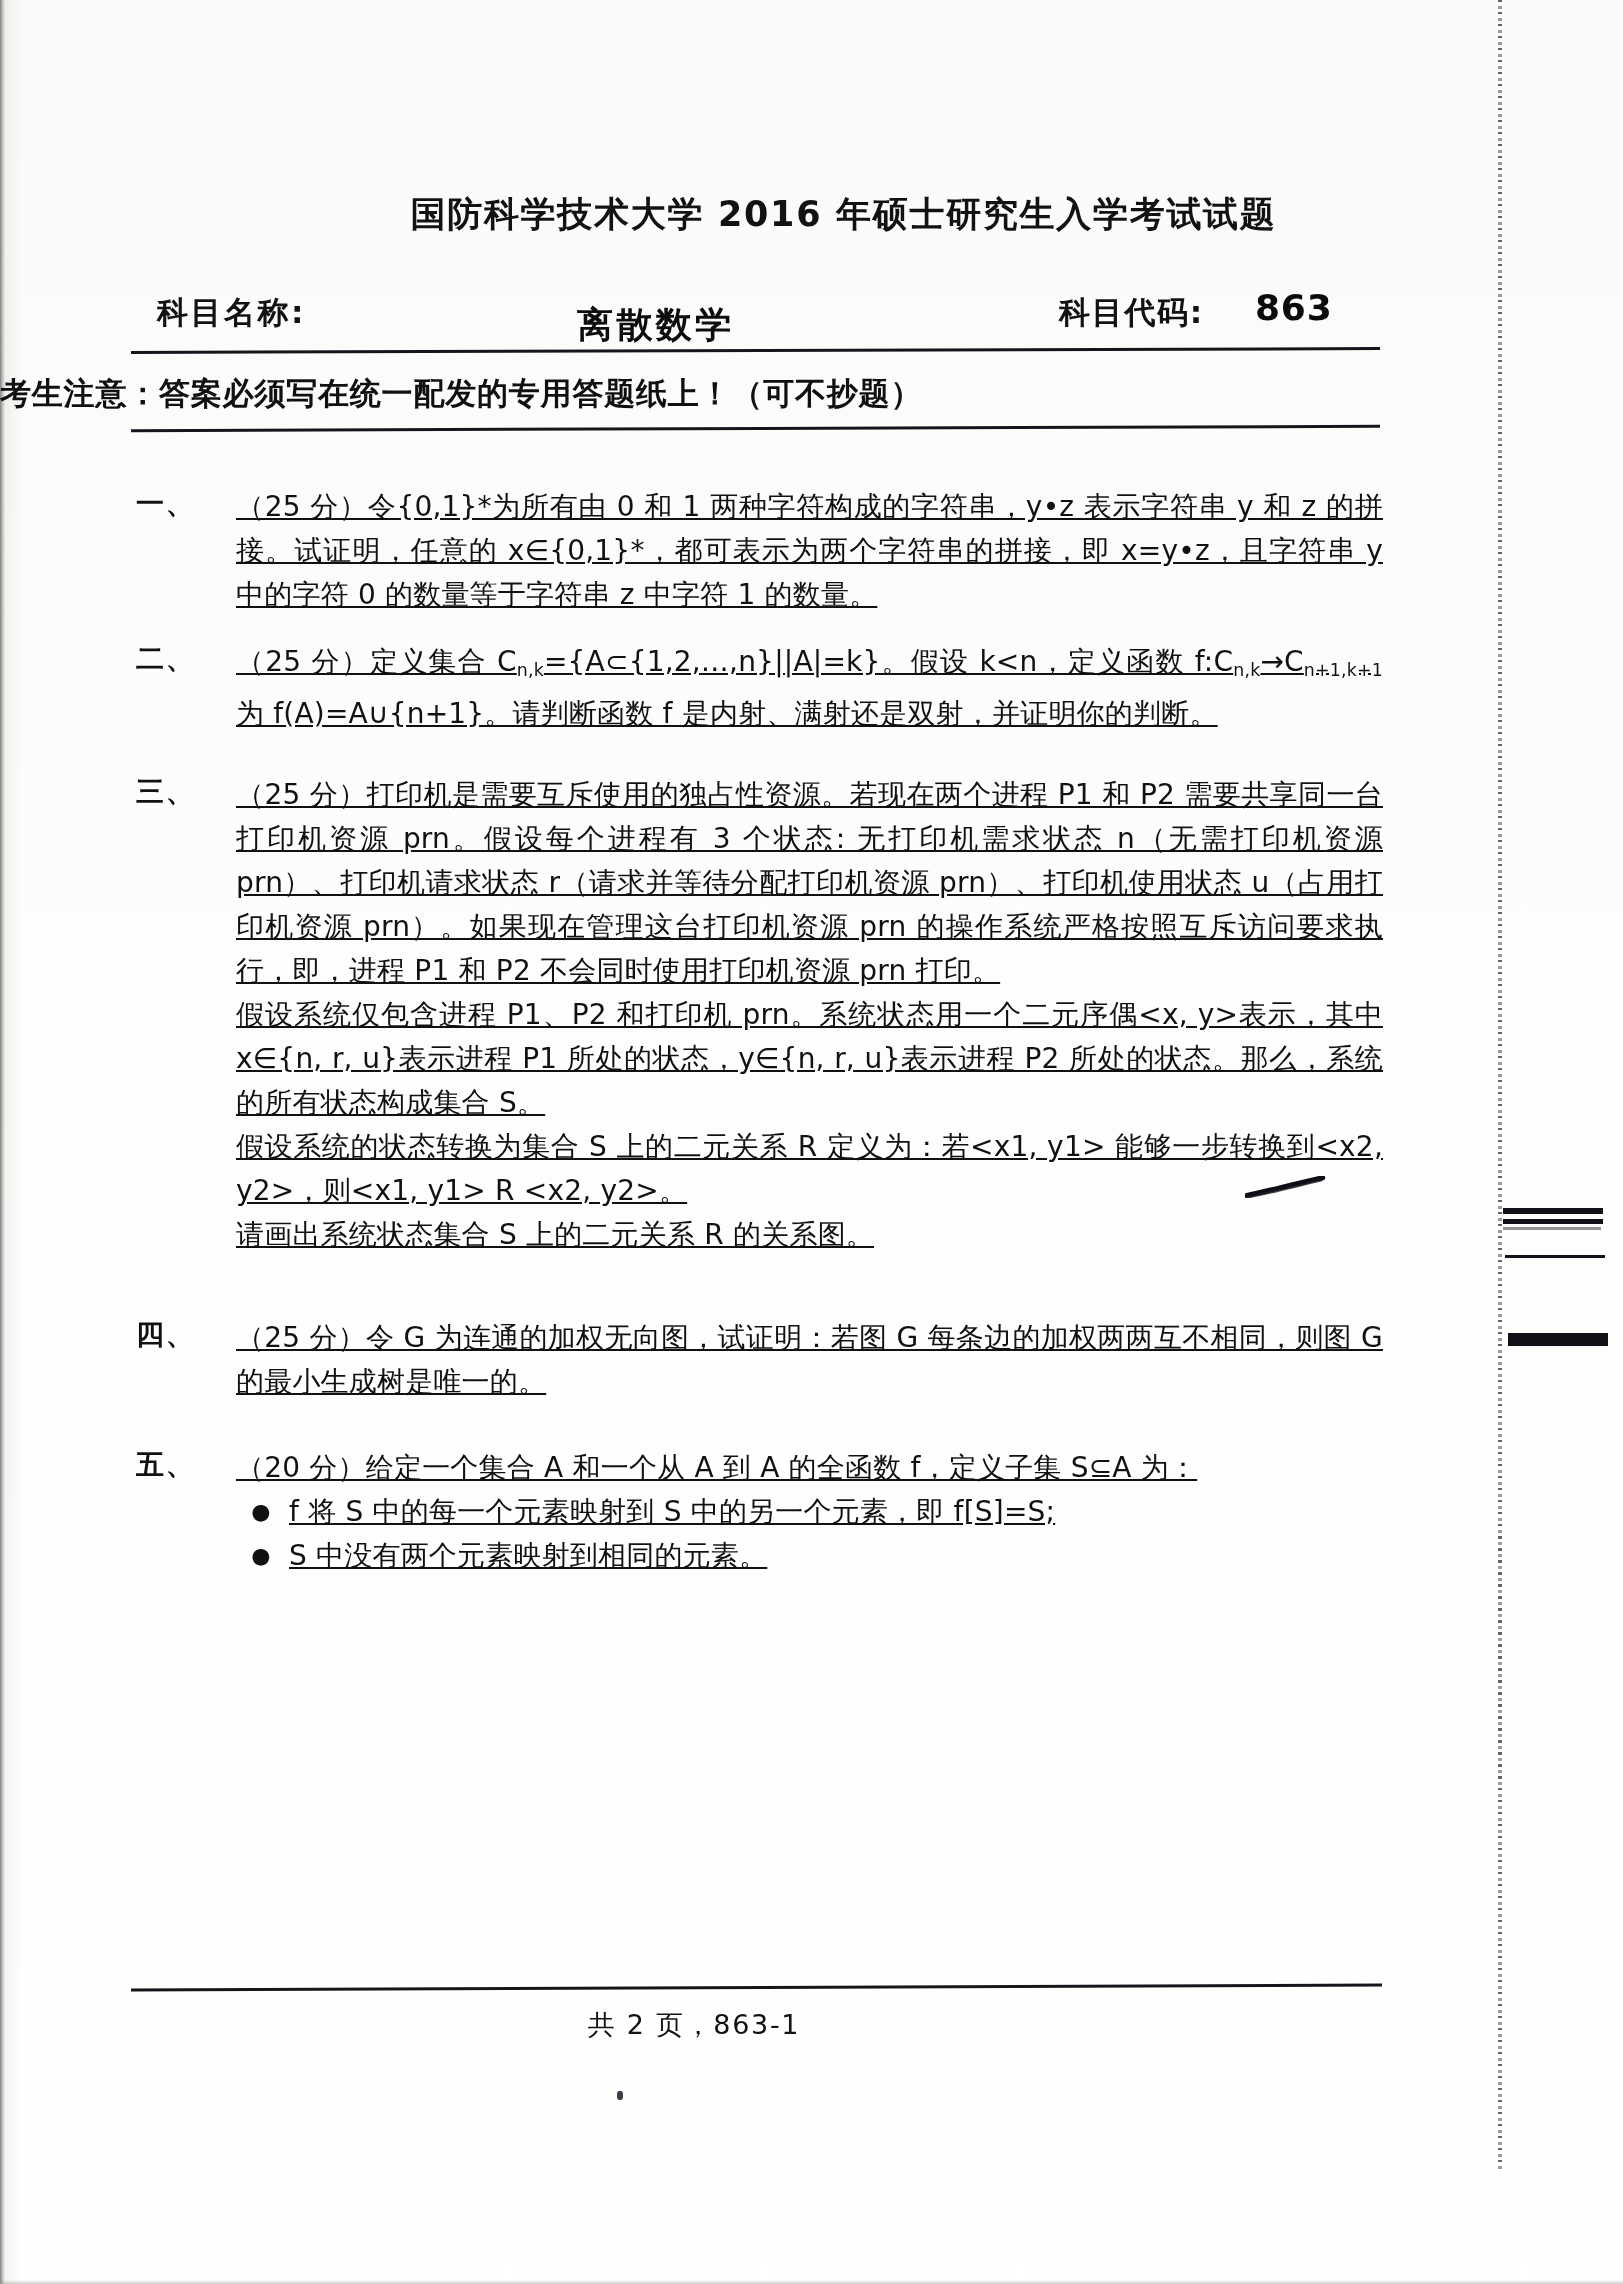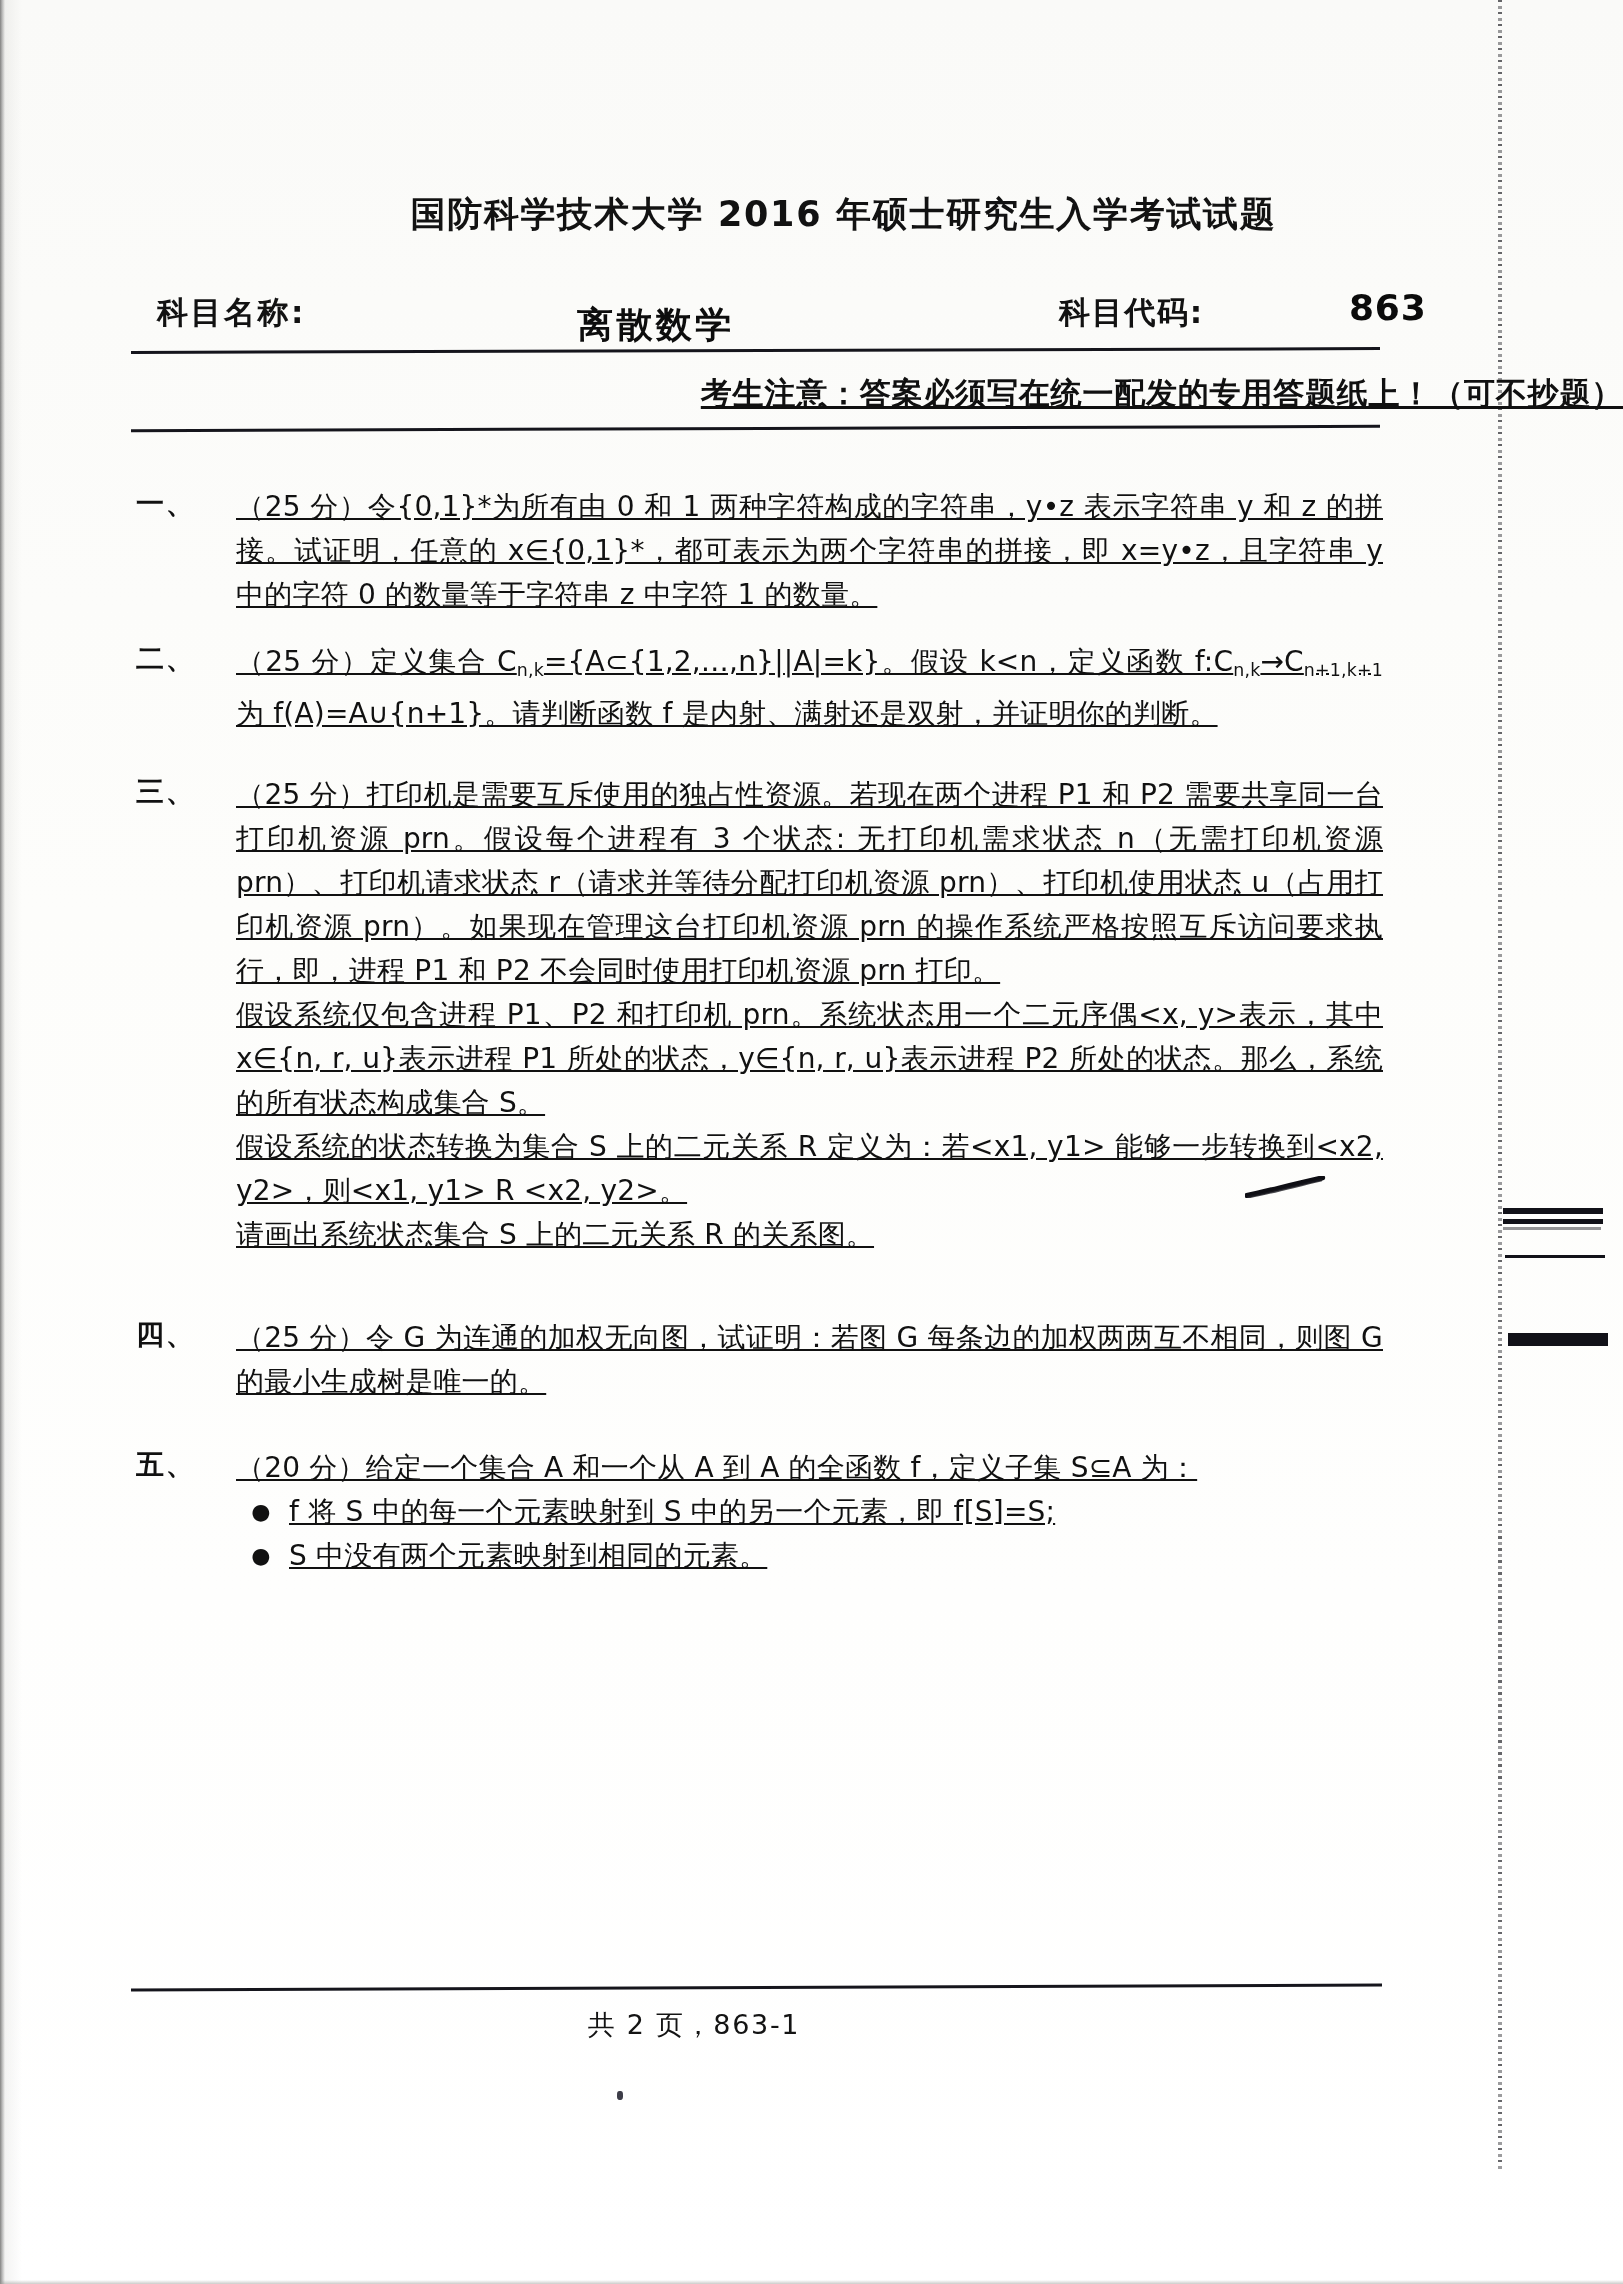--- a/index.html
+++ b/index.html
@@ -102,21 +102,21 @@
   .code-label {
     position: absolute;
     left: 902px; top: 5.1px;
     font-weight: 700;
     font-size: 31px;
     letter-spacing: 1.7px;
     color: #121212;
   }
   .code-value {
     position: absolute;
-    left: 1192px; top: 0px;
+    left: 1098px; top: 0px;
     font-weight: 700;
     font-size: 36px;
     letter-spacing: 0.8px;
     color: #0b0b0b;
   }
   .rule {
     position: absolute;
     background: #15151c;
   }
   .rule-top {
@@ -126,26 +126,25 @@
   }
   .rule-bottom {
     left: 131px; top: 427px;
     width: 1249px; height: 3.4px;
     transform: rotate(-0.2deg);
   }
   .notice {
     position: absolute;
     left: 0; top: 373px;
     width: 1623px;
-    text-align: right;
+    text-align: left;
     font-weight: 700;
     font-size: 31px;
     letter-spacing: 0.8px;
     color: #101010;
-    text-decoration: underline;
   }
 
   
   .q {
     position: absolute;
     left: 136px;
     width: 1247px;
   }
   .q-num {
     position: absolute;

